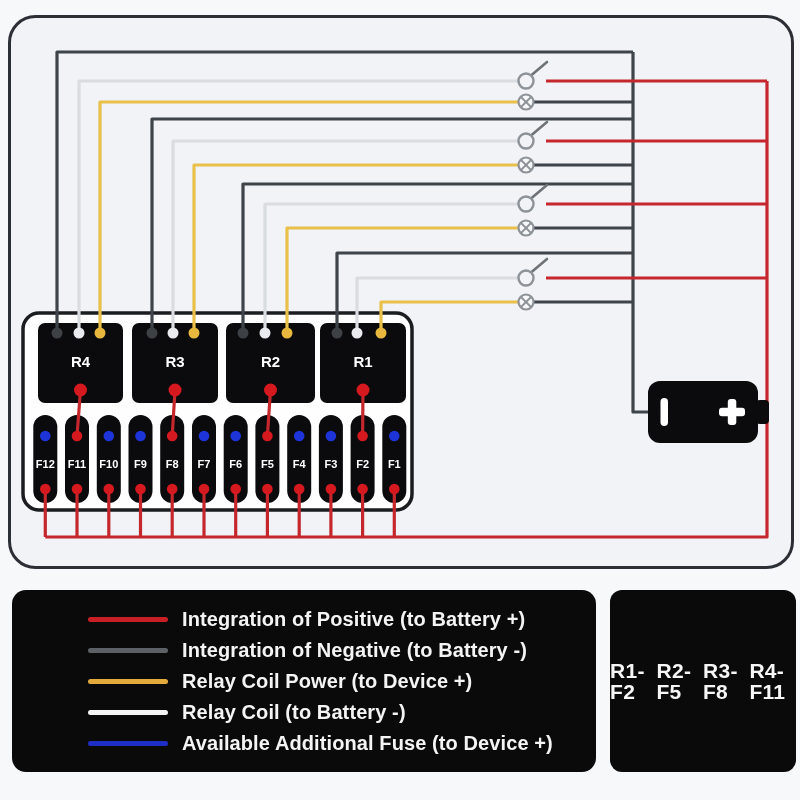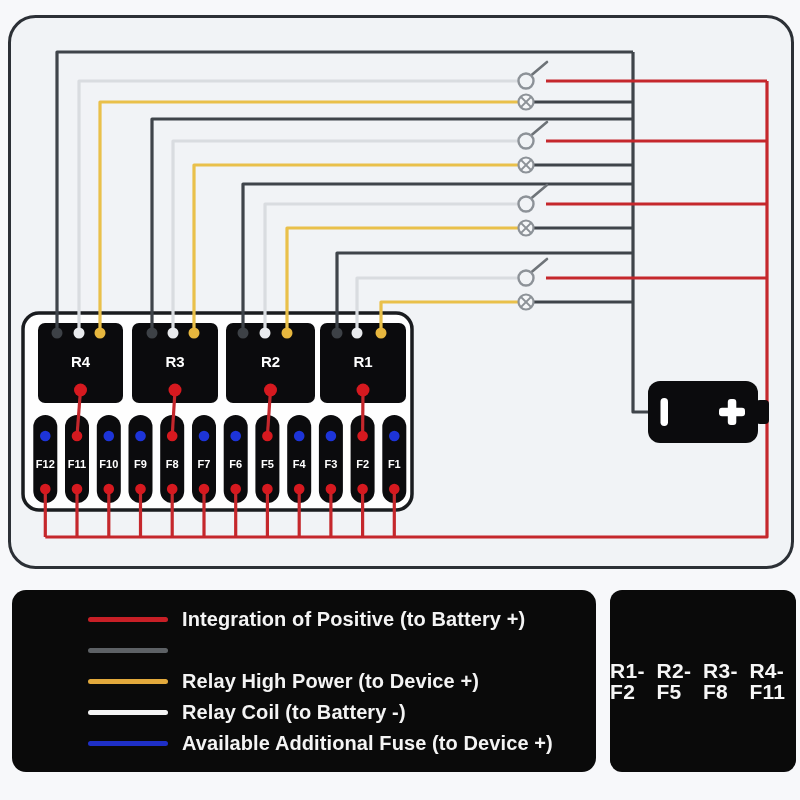--- a/index.html
+++ b/index.html
@@ -238,26 +238,27 @@
   <div class="legend-row">
     <svg class="legend-chip" width="80" height="5">
           <rect width="80" height="5" rx="2.5" fill="#c81f26"></rect>
         </svg>
     <span class="legend-label">Integration of Positive (to Battery +)</span>
   </div>
   <div class="legend-row">
     <svg class="legend-chip" width="80" height="5">
           <rect width="80" height="5" rx="2.5" fill="#5d6165"></rect>
         </svg>
+    <span class="legend-label">Integration of Negative (to Battery -)</span>
   </div>
   <div class="legend-row">
     <svg class="legend-chip" width="80" height="5">
           <rect width="80" height="5" rx="2.5" fill="#e2a93c"></rect>
         </svg>
-    <span class="legend-label">Relay High Power (to Device +)</span>
+    <span class="legend-label">Relay Coil Power (to Device +)</span>
   </div>
   <div class="legend-row">
     <svg class="legend-chip" width="80" height="5">
           <rect width="80" height="5" rx="2.5" fill="#f5f5f5"></rect>
         </svg>
     <span class="legend-label">Relay Coil (to Battery -)</span>
   </div>
   <div class="legend-row">
     <svg class="legend-chip" width="80" height="5">
           <rect width="80" height="5" rx="2.5" fill="#1e2fc7"></rect>

